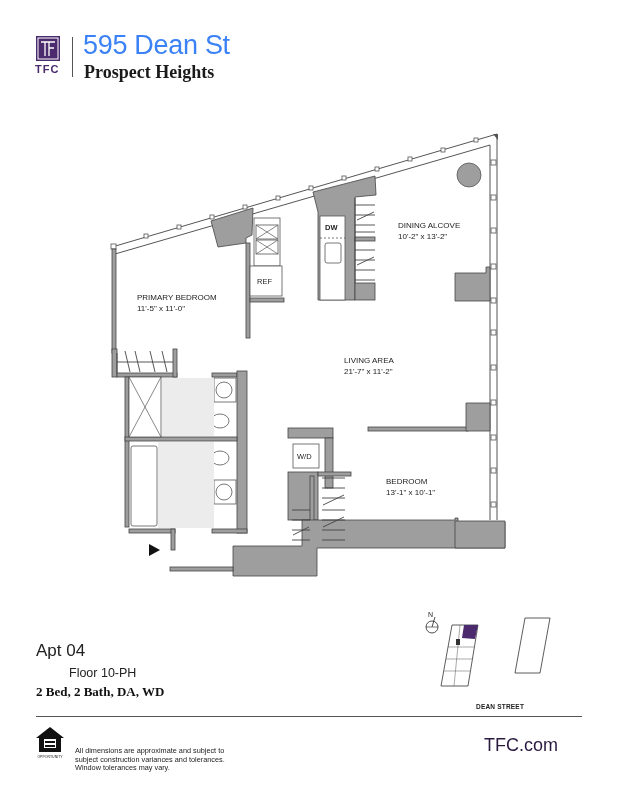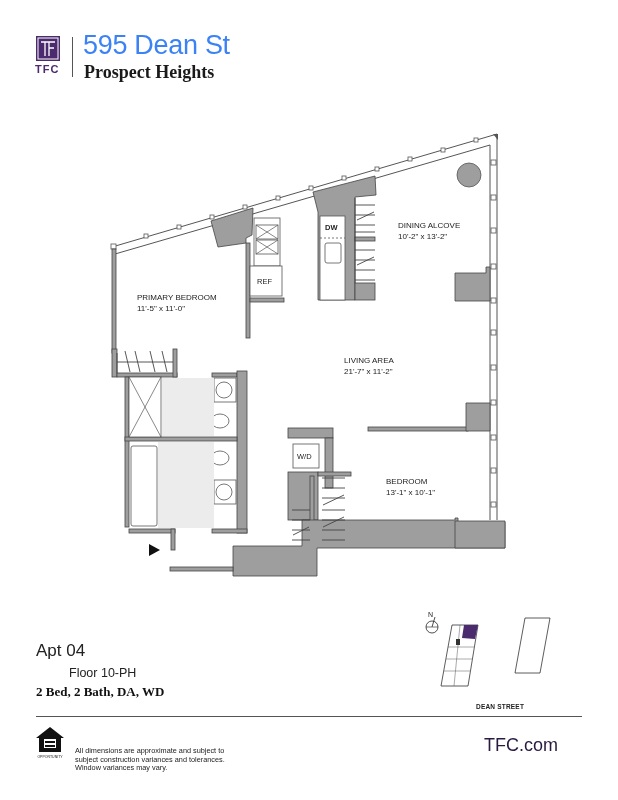--- a/index.html
+++ b/index.html
@@ -238,15 +238,15 @@
 <svg class="abs" style="left:34px;top:725px" width="32" height="36">
   <polygon points="16,2 2,13 5,13 5,27 27,27 27,13 30,13" fill="#111"></polygon>
   <rect x="10" y="14" width="12" height="9" fill="#fff"></rect>
   <rect x="11" y="16" width="10" height="2" fill="#111"></rect>
   <rect x="11" y="20" width="10" height="2" fill="#111"></rect>
   <text x="16" y="33" font-size="3.5" text-anchor="middle" fill="#111">OPPORTUNITY</text>
 </svg>
 <div class="abs disclaimer">
   <div>All dimensions are approximate and subject to</div>
   <div>subject construction variances and tolerances.</div>
-  <div>Window variances may vary.</div>
+  <div>Window tolerances may vary.</div>
 </div>
 <div class="abs tfc-com">TFC.com</div>
 
 </body></html>

